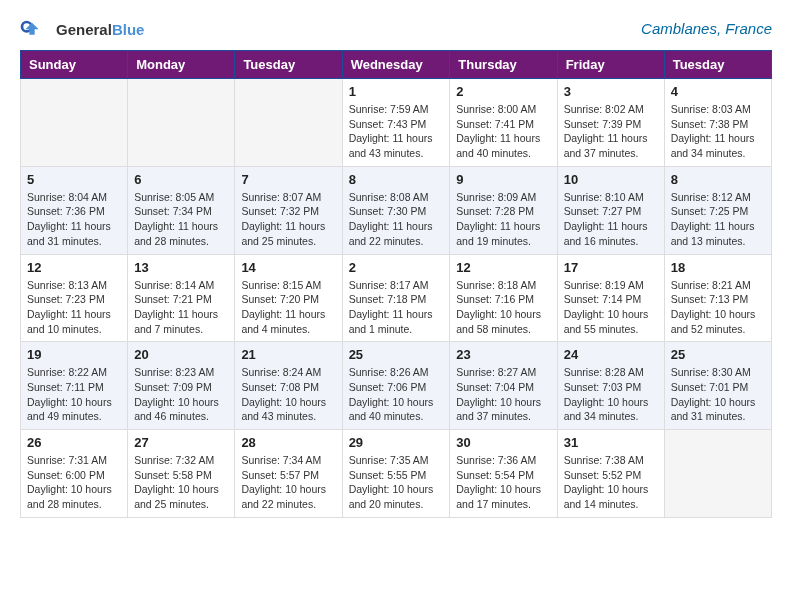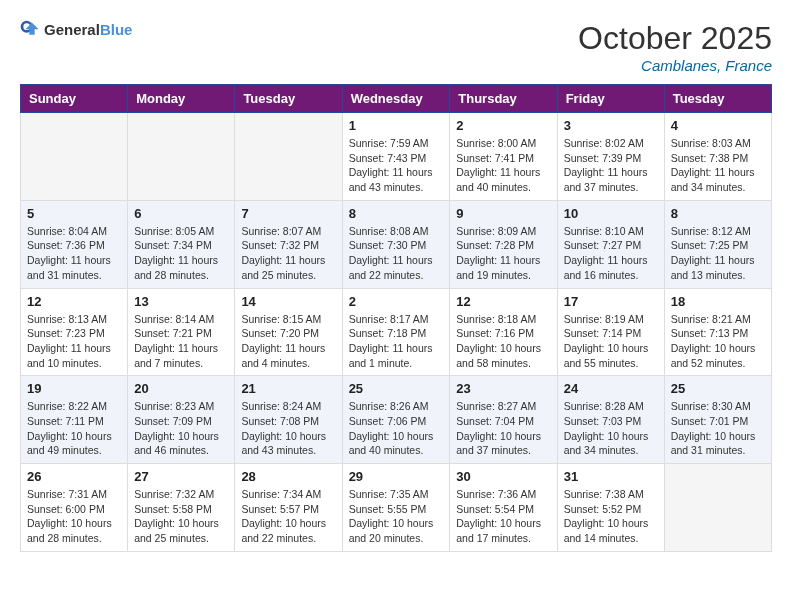--- a/index.html
+++ b/index.html
@@ -12,21 +12,21 @@
     }
     .header {
       display: flex;
       justify-content: space-between;
       align-items: flex-start;
       margin-bottom: 10px;
     }
     .logo {
       display: flex;
       align-items: center;
-      gap: 4px;
+      gap: 16px;
     }
     .logo-icon {
       width: 20px;
       height: 20px;
     }
     .title-block {
       text-align: right;
     }
     .month-title {
       font-size: 32px;
@@ -90,21 +90,20 @@
       <circle cx="10" cy="10" r="5" fill="white"></circle>
       <polygon points="18,4 28,14 22,14 22,22 14,22 14,14 8,14" fill="#4a90d9"></polygon>
     </svg>
     <div>
       <div style="font-size:15px;font-weight:bold;color:#333;line-height:1.1;">
         <span style="color:#333;">General</span><span style="color:#4a90d9;">Blue</span>
       </div>
     </div>
   </div>
   <div class="title-block">
-    <div class="month-title">October 2025</div>
     <div class="location">Camblanes, France</div>
   </div>
 </div>
 
 <table class="calendar">
   <thead>
     <tr>
       <th>Sunday</th>
       <th>Monday</th>
       <th>Tuesday</th>

